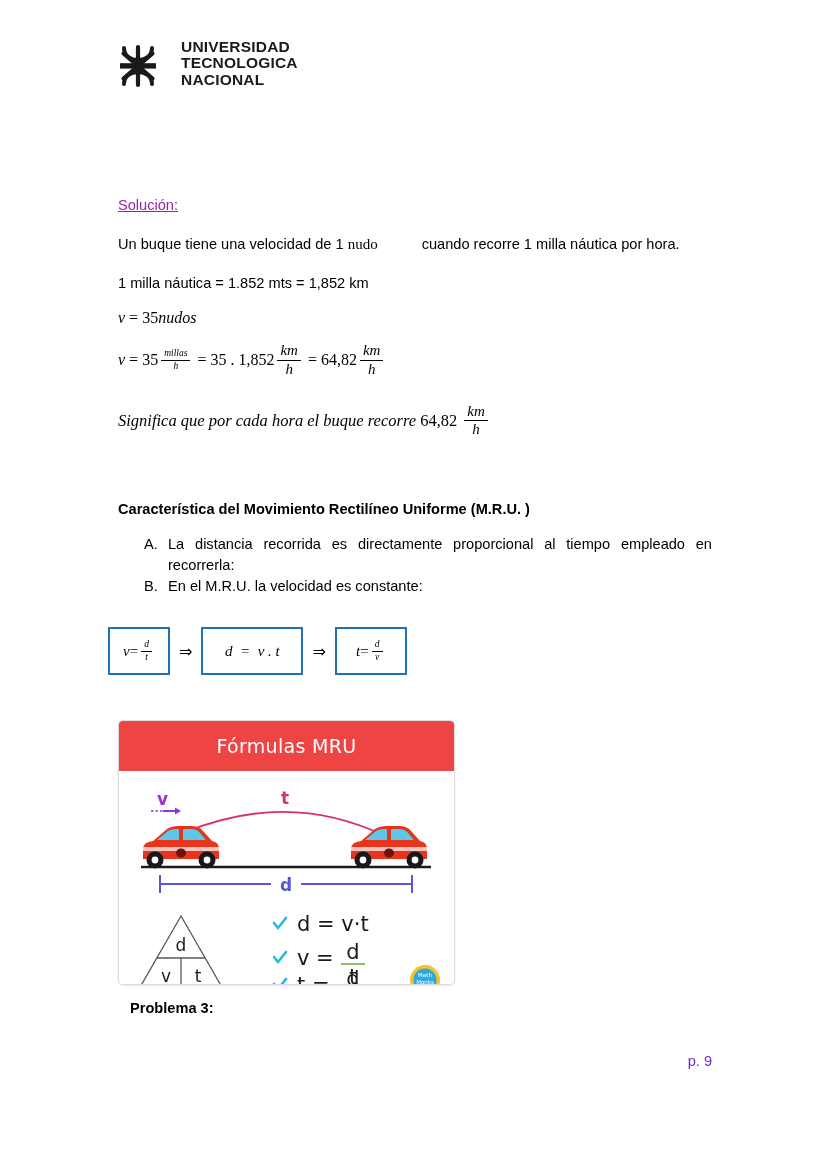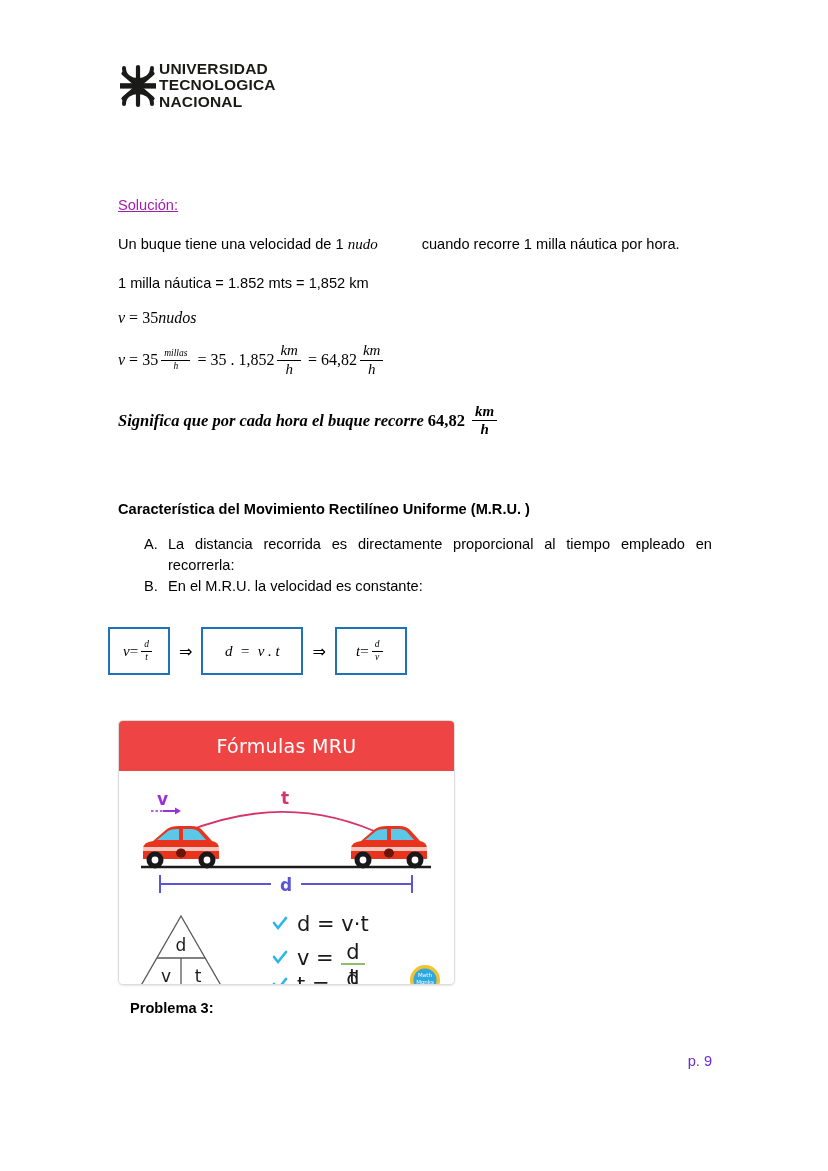--- a/index.html
+++ b/index.html
@@ -20,24 +20,24 @@
     position: relative;
     width: 828px;
     height: 1171px;
     background: #ffffff;
   }
 
   
   .header {
     position: absolute;
     left: 118px;
-    top: 61px;
-    display: flex;
-    align-items: center;
-    gap: 1px;
+    top: 39px;
+    display: flex;
+    align-items: flex-end;
+    gap: 23px;
   }
   .logo-mark {
     width: 40px;
     height: 44px;
     flex: 0 0 auto;
   }
   .logo-text {
     font-family: "Liberation Sans", sans-serif;
     font-weight: bold;
     font-size: 15.5px;
@@ -63,21 +63,20 @@
   .para {
     font-size: 14.6px;
     line-height: 20px;
     color: #000;
     margin-top: 19px;
   }
   .gap-inline { display: inline-block; width: 44px; }
 
   .mathit {
     font-family: "Liberation Serif", serif;
-    font-style: italic;
     font-size: 15px;
   }
 
   
   .eq {
     margin-top: 16px;
     display: flex;
     align-items: center;
     font-family: "Liberation Serif", serif;
     font-size: 16px;
@@ -110,21 +109,20 @@
   .frac.tiny .num, .frac.tiny .den { font-size: 9.5px; }
 
   .significa {
     margin-top: 26px;
     display: flex;
     align-items: center;
     font-family: "Liberation Serif", serif;
     font-style: italic;
     font-size: 16.5px;
     white-space: pre;
-    font-weight: bold;
   }
 
   
   .section-title {
     margin-top: 62px;
     font-weight: bold;
     font-size: 14.6px;
     line-height: 19px;
   }
   .ablist {

